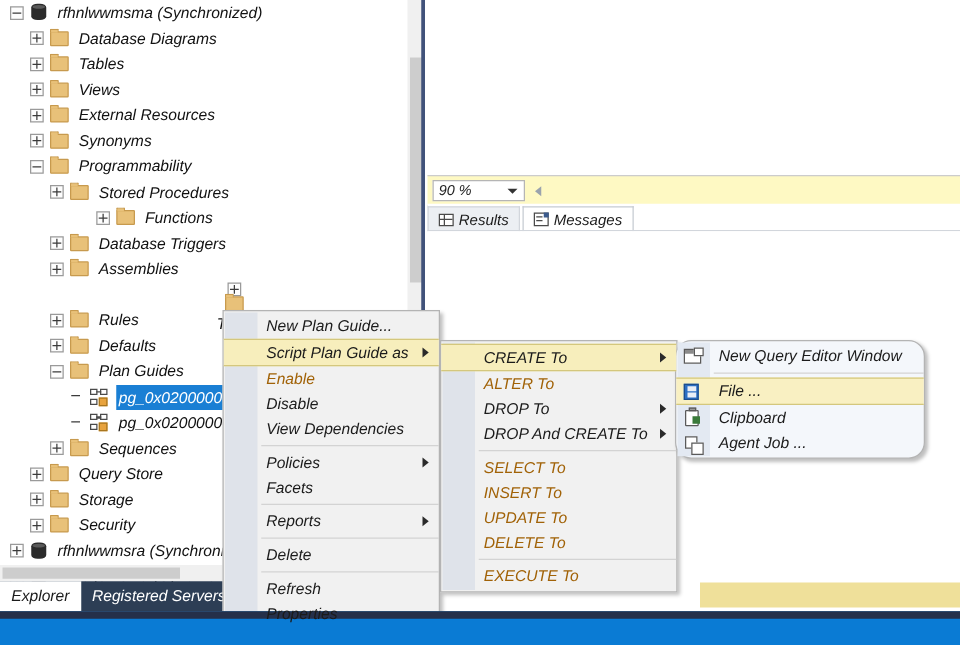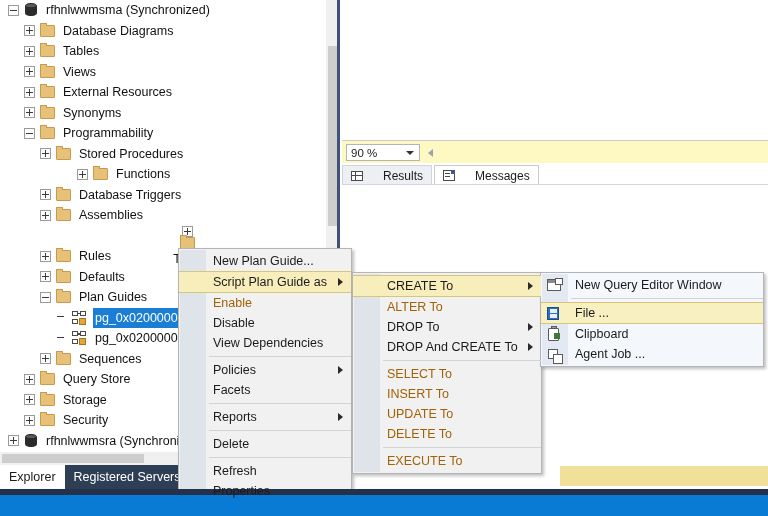--- a/index.html
+++ b/index.html
@@ -2,21 +2,21 @@
 <html><head>
 <meta charset="utf-8">
 <style>
   html,body{margin:0;padding:0;}
   body{
     width:768px;height:516px;overflow:hidden;
     font-family:"Liberation Sans","DejaVu Sans",sans-serif;
     font-size:12px;color:#1a1a1a;background:#ffffff;
     -webkit-font-smoothing:antialiased;
   }
-  #root{position:relative;width:768px;height:516px;overflow:hidden;background:#ffffff;}
+  #root{position:relative;width:768px;height:516px;overflow:hidden;background:#ffffff;font-style:italic;}
 
   
   #tree-panel{
     position:absolute;left:0;top:0;width:340px;height:489px;
     background:#ffffff;overflow:hidden;
   }
   .tree-node{
     position:relative;height:20.5px;line-height:20.5px;
     white-space:nowrap;display:flex;align-items:center;
     font-size:12.5px;color:#111;
@@ -121,21 +121,21 @@
   }
   #zoom-left-arrow{
     margin-left:8px;width:0;height:0;
     border-top:4px solid transparent;border-bottom:4px solid transparent;border-right:5px solid #9aa3ad;
   }
   #res-tabs{
     position:absolute;left:2px;top:163px;width:426px;height:22px;
     display:flex;align-items:flex-end;background:#ffffff;
   }
   .rtab{
-    height:20px;display:flex;align-items:center;gap:20px;padding:0 8px;
+    height:20px;display:flex;align-items:center;gap:4px;padding:0 8px;
     font-size:12px;color:#1b1b1b;background:#eceff3;border:1px solid #d2d6dc;
     border-bottom:none;box-sizing:border-box;margin-right:2px;
   }
   .rtab.active{background:#ffffff;border-color:#c6cbd2;}
   .grid-ico{
     width:12px;height:10px;border:1px solid #4a4a4a;box-sizing:border-box;position:relative;background:#fff;
   }
   .grid-ico::before{content:"";position:absolute;left:0;top:3px;width:10px;height:1px;background:#4a4a4a;}
   .grid-ico::after{content:"";position:absolute;left:3px;top:0;width:1px;height:8px;background:#4a4a4a;}
   .msg-ico{
@@ -183,21 +183,21 @@
   .ic-file::before{content:"";position:absolute;left:2px;top:1px;width:7px;height:4px;background:#e9eef6;}
   .ic-file::after{content:"";position:absolute;left:2px;bottom:1px;width:7px;height:4px;background:#e9eef6;}
   .ic-clip{position:absolute;left:2px;top:1px;width:11px;height:13px;border:1.5px solid #5a5a5a;box-sizing:border-box;background:#fff;border-radius:1px;}
   .ic-clip::before{content:"";position:absolute;left:2px;top:-3px;width:6px;height:3px;background:#9a9a9a;border:1px solid #5a5a5a;box-sizing:border-box;}
   .ic-clip::after{content:"";position:absolute;right:-2px;bottom:1px;width:6px;height:6px;background:#3a7a3a;}
   .ic-agent{position:absolute;left:2px;top:2px;width:10px;height:10px;border:1.5px solid #5a5a5a;box-sizing:border-box;background:#fff;}
   .ic-agent::after{content:"";position:absolute;left:4px;top:4px;width:10px;height:10px;border:1.5px solid #5a5a5a;box-sizing:border-box;background:#fff;}
 
   #menu-context{left:178px;top:248px;width:174px;}
   #menu-script{left:352px;top:272px;width:190px;}
-  #menu-target{left:540px;top:272px;width:224px;}
+  #menu-target{left:540px;top:272px;width:200px;border-radius:13px;}
   #menu-target .gutter{background:#e3e9f2;}
   #menu-target{background:#f4f7fb;}
   #menu-target .mi.hl{background:#f9f0c2;}
 </style>
 </head>
 <body>
 
 <div id="root">
 
   <div id="tree-panel">

